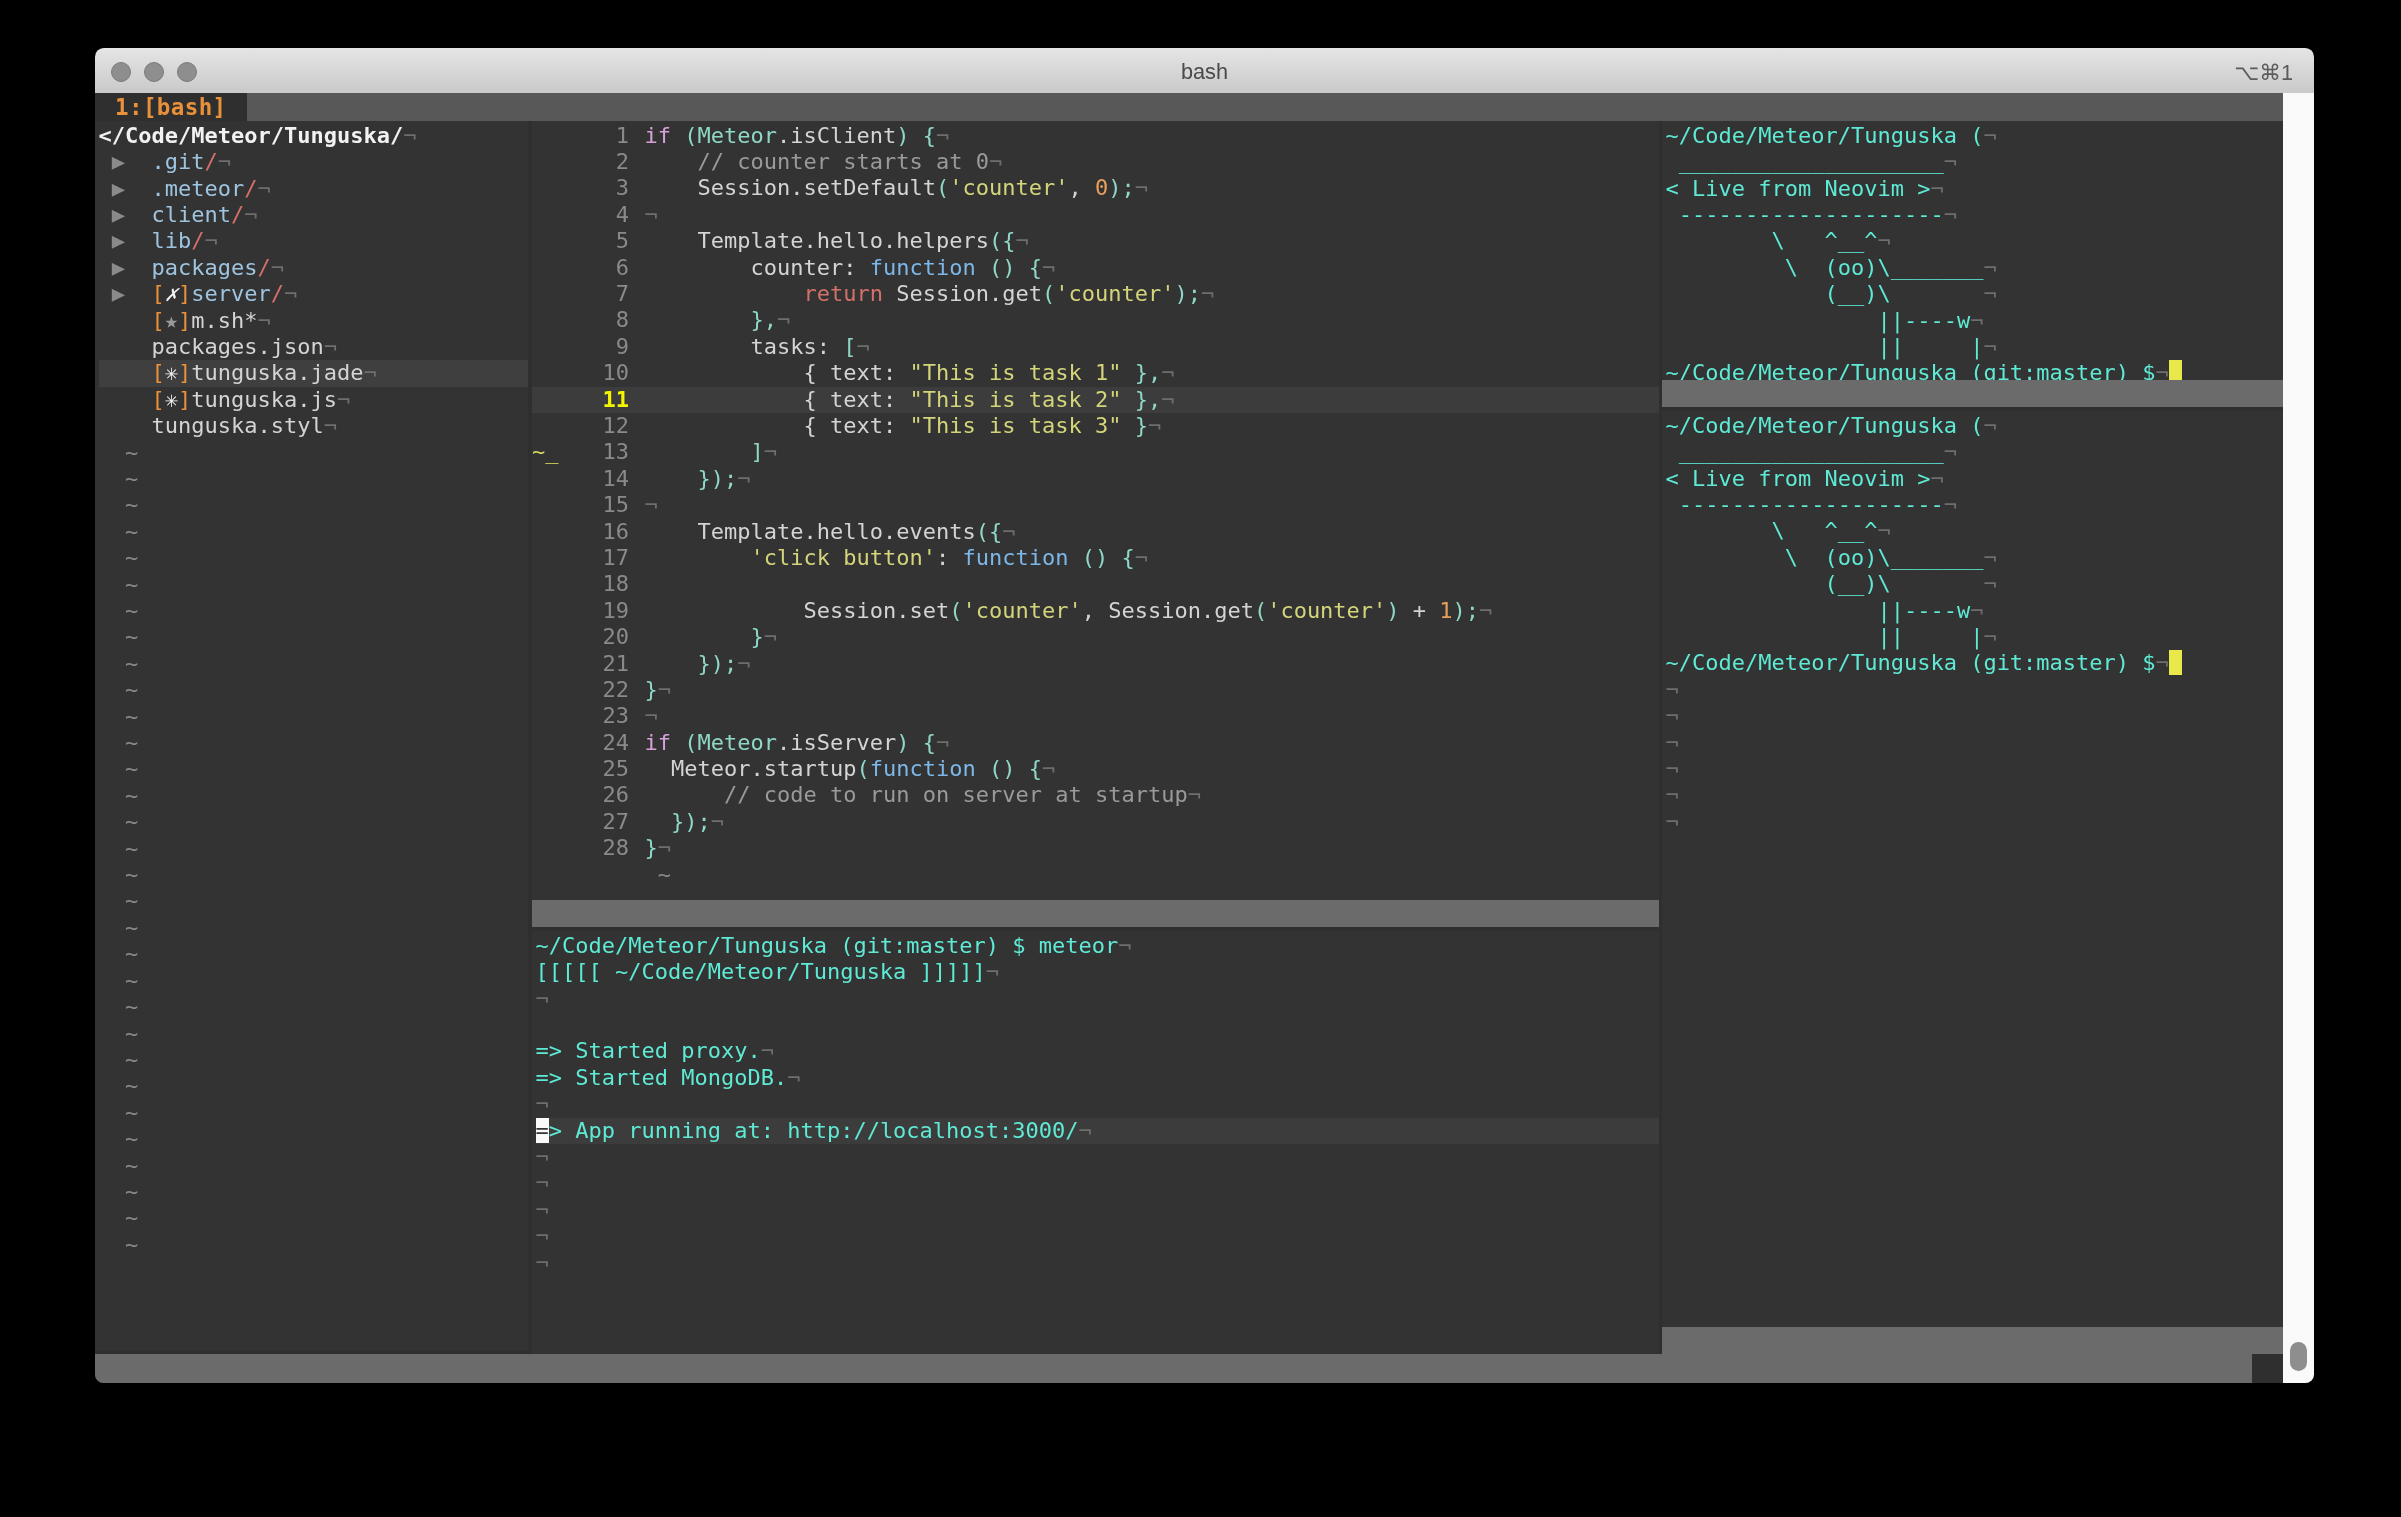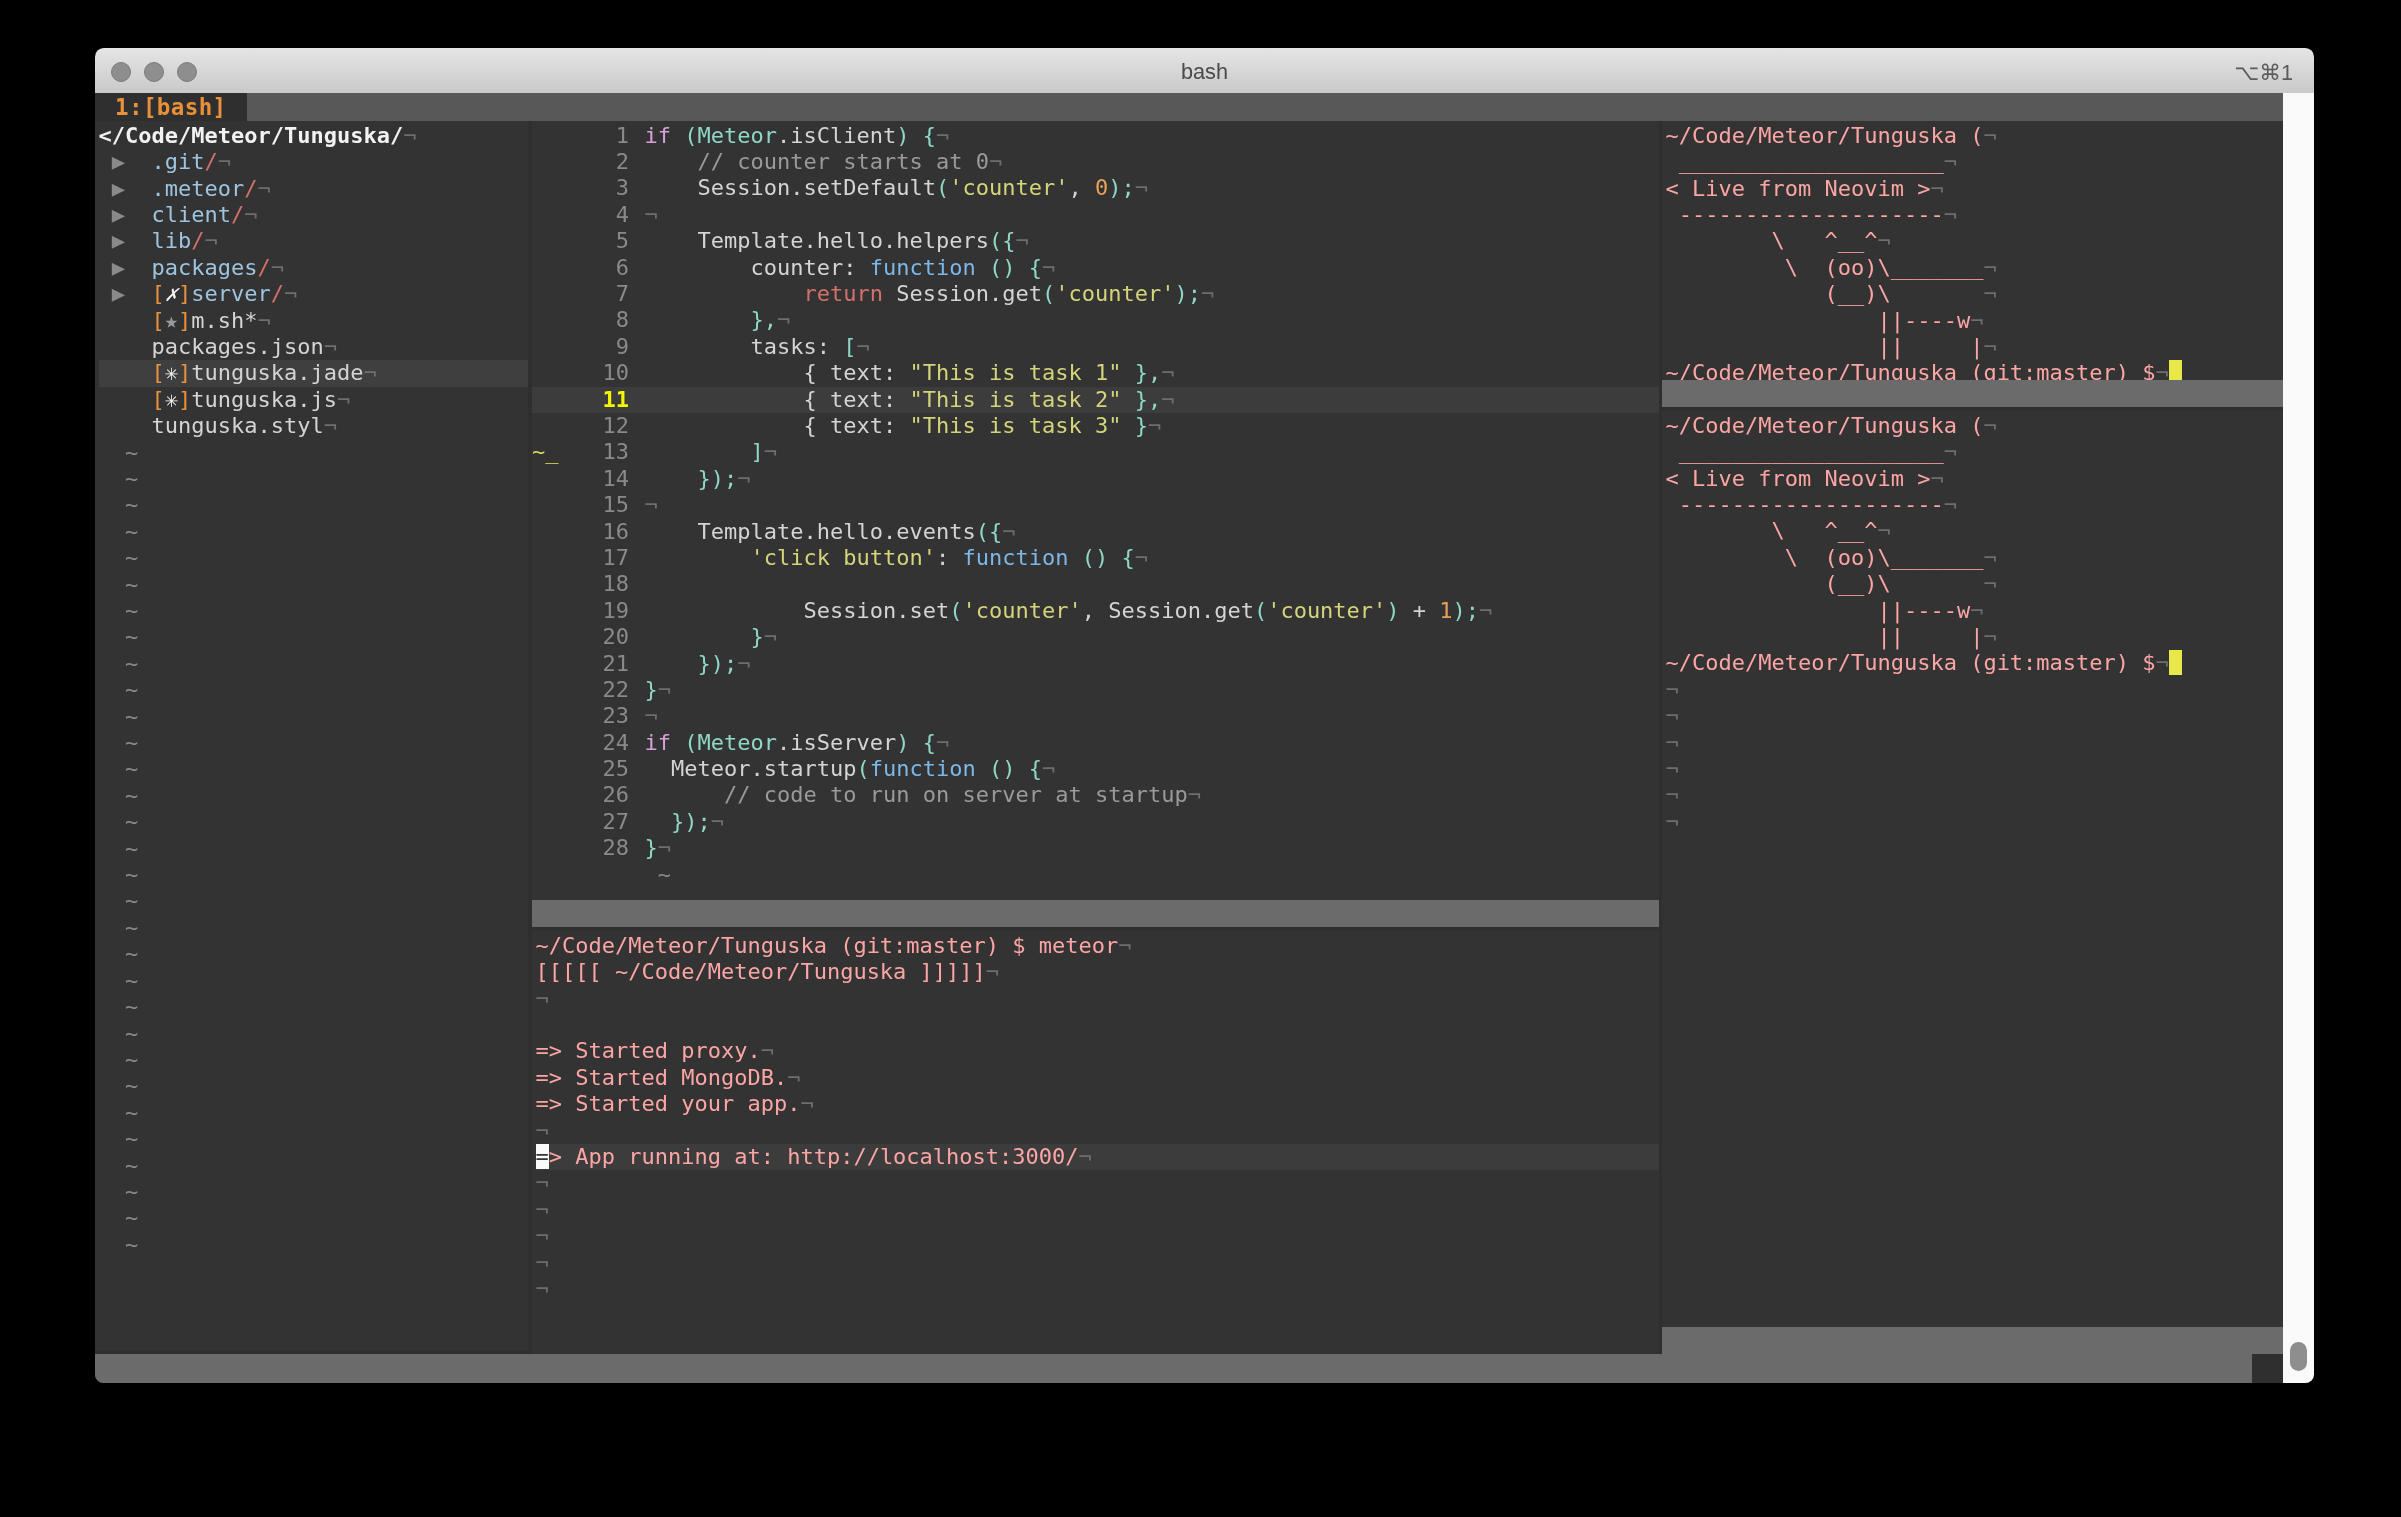--- a/index.html
+++ b/index.html
@@ -104,21 +104,21 @@
   .t-slash{color:#d4706a;}
   .t-file{color:#d4d4d4;}
   .t-br{color:#e8913a;}
   .t-x{color:#f0f0f0;font-style:italic;}
   .t-star{color:#9a9a9a;}
   .t-ast{color:#f0f0f0;}
   .trow{white-space:pre;font-size:22px;line-height:26.4px;}
   .trow.hl{background:#3f3f3f;}
 
   
-  .tm-white{color:#fca5a5;margin-top:26px;}
+  .tm-white{color:#5eead4;margin-top:26px;}
   .tm-cursor{background:#e8e84a;color:#e8e84a;}
   .tm-curblock{background:#fafafa;color:#333333;}
 </style>
 </head>
 <body>
 
 <div class="desktop">
 
   <div class="window">
 
@@ -347,21 +347,20 @@
           </div>
 
           <div class="pane" id="pane-bottom">
             <div class="inner" id="bottom-inner">
                 <div class="paneline"><span class="tm-white">~/Code/Meteor/Tunguska (git:master) $ meteor</span><span class="eol">¬</span></div>
                 <div class="paneline"><span class="tm-white">[[[[[ ~/Code/Meteor/Tunguska ]]]]]</span><span class="eol">¬</span></div>
                 <div class="paneline"><span class="tm-white"></span><span class="eol">¬</span></div>
                 <div class="paneline"><span class="tm-white"> </span></div>
                 <div class="paneline"><span class="tm-white">=&gt; Started proxy.</span><span class="eol">¬</span></div>
                 <div class="paneline"><span class="tm-white">=&gt; Started MongoDB.</span><span class="eol">¬</span></div>
-                <div class="paneline"><span class="tm-white">=&gt; Started your app.</span><span class="eol">¬</span></div>
                 <div class="paneline"><span class="tm-white"></span><span class="eol">¬</span></div>
                 <div class="paneline" style="background: rgb(60, 60, 60);"><span class="tm-curblock">=</span><span class="tm-white">&gt; App running at: http://localhost:3000/</span><span class="eol">¬</span></div>
                 <div class="paneline"><span class="eol">¬</span></div>
                 <div class="paneline"><span class="eol">¬</span></div>
                 <div class="paneline"><span class="eol">¬</span></div>
                 <div class="paneline"><span class="eol">¬</span></div>
                 <div class="paneline"><span class="eol">¬</span></div>
               </div>
           </div>
 

